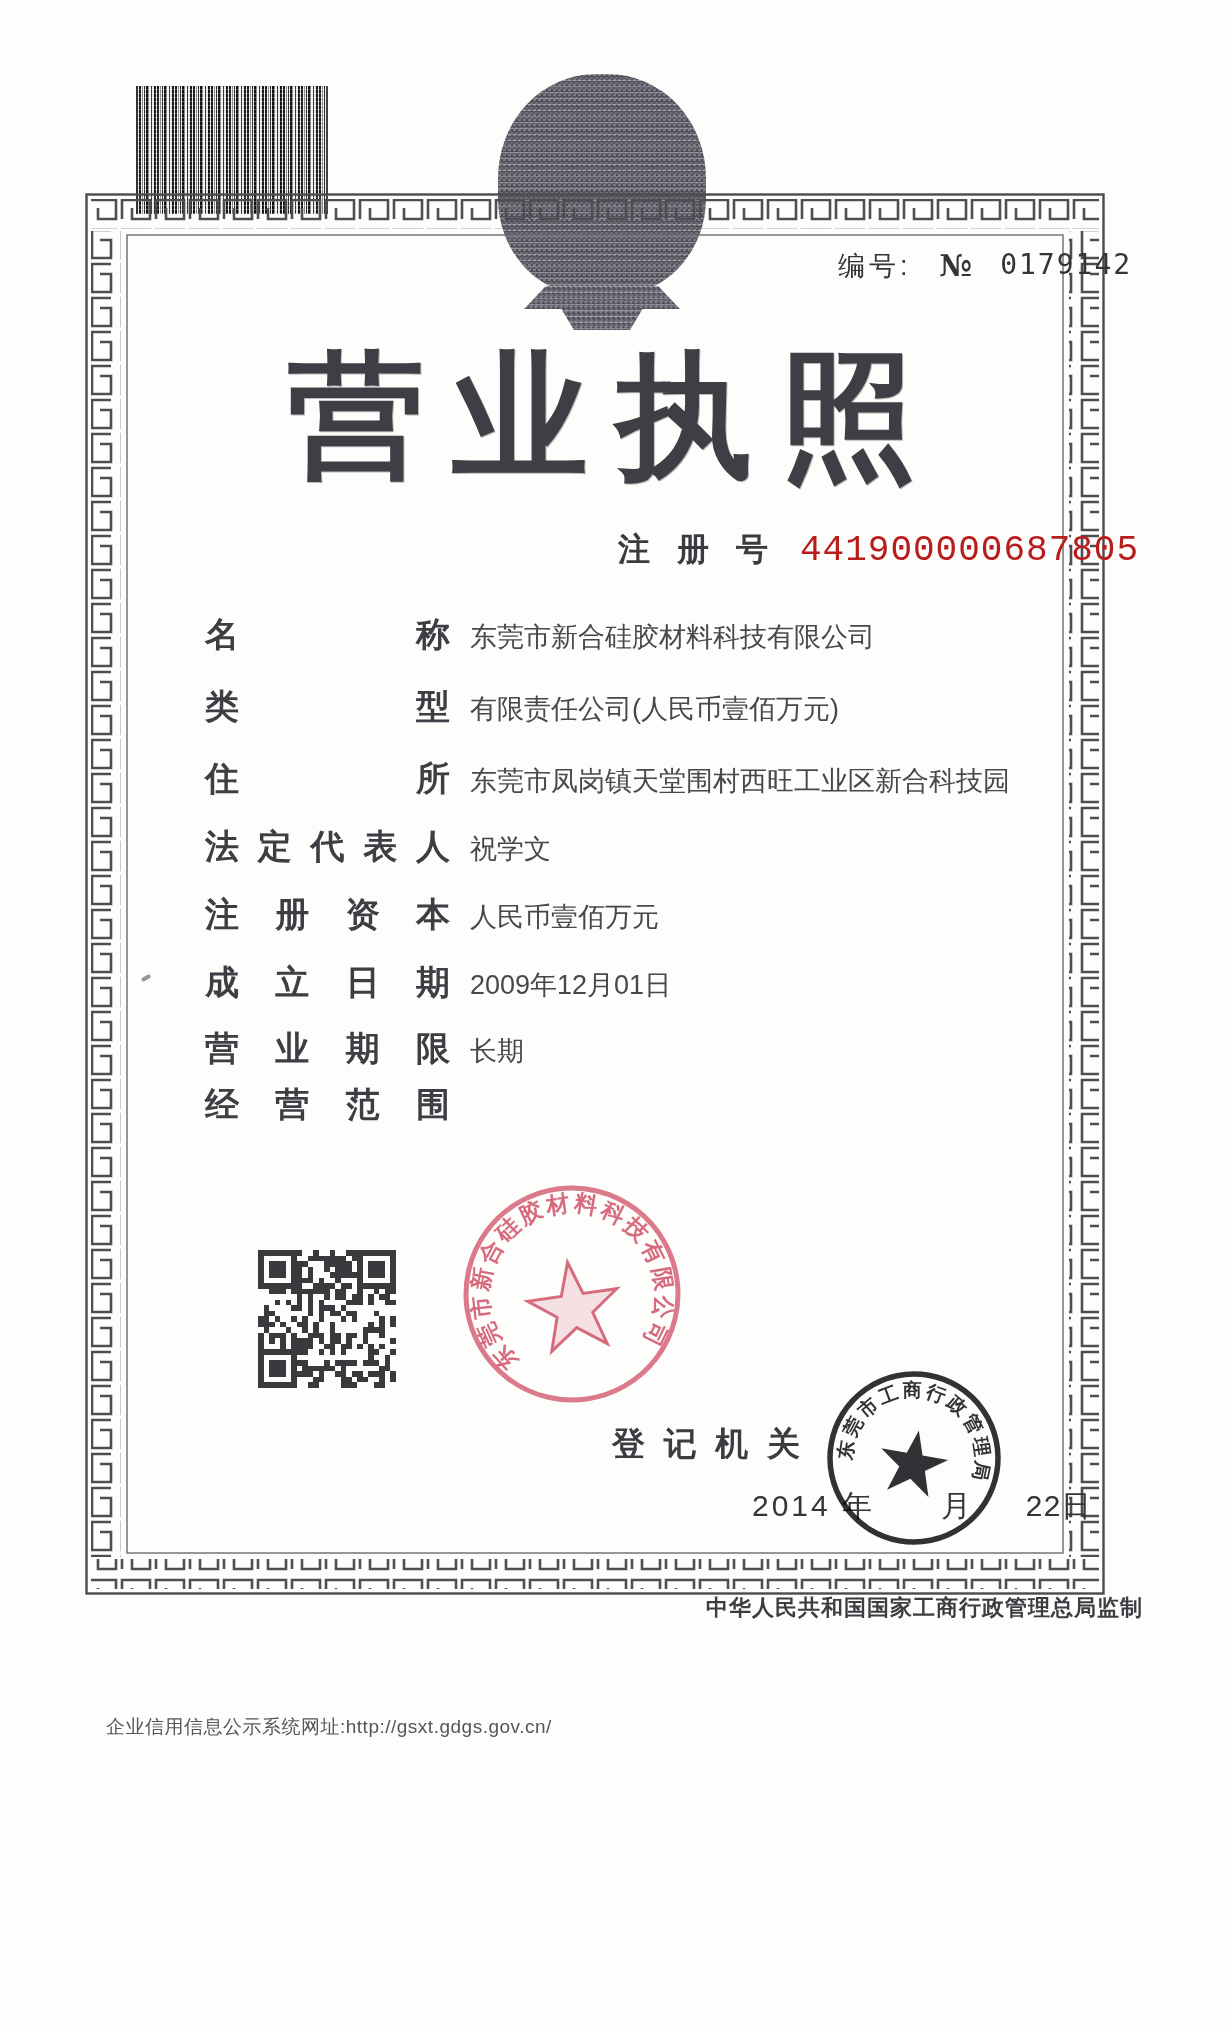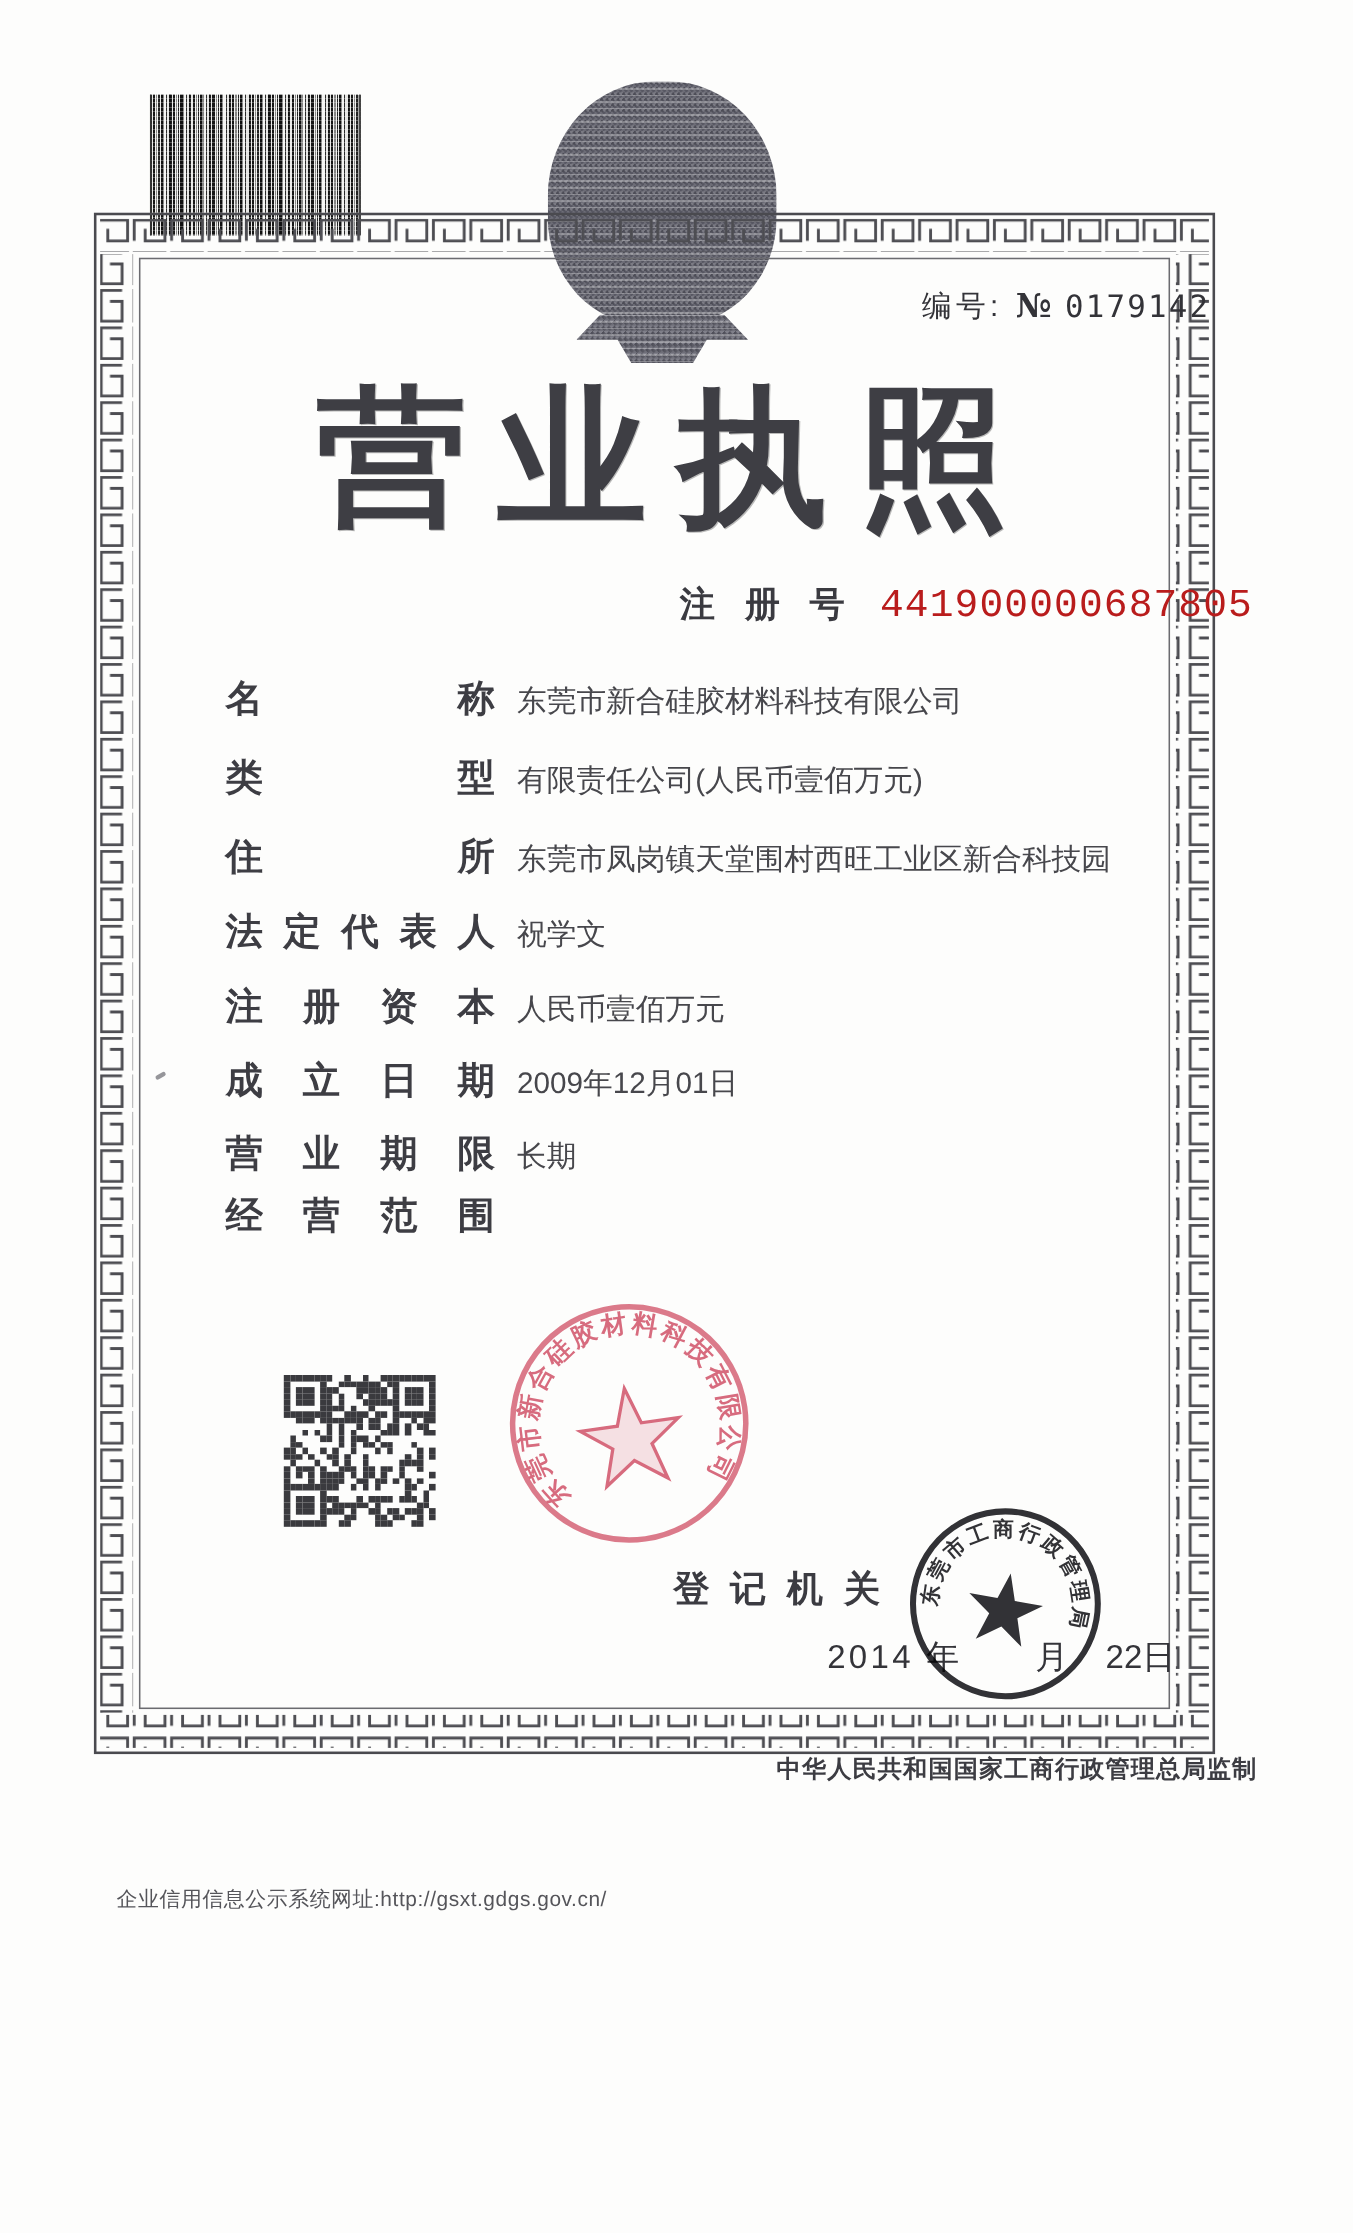--- a/index.html
+++ b/index.html
@@ -35,21 +35,21 @@
     background-image:
       repeating-linear-gradient(180deg, rgba(245,245,245,.30) 0 1.5px, rgba(0,0,0,0) 1.5px 6px),
       repeating-conic-gradient(from 40deg,#50505a 0deg 90deg,#6f6f79 90deg 180deg,#5a5a64 180deg 270deg,#80808a 270deg 360deg);
     background-size:auto,5px 5px;
     filter:blur(.4px);
   }
   
   .frame{position:absolute; left:85px; top:193px;}
   
   .serial{
-    position:absolute; left:838px; top:260px; display:flex; align-items:center; gap:12px;
+    position:absolute; left:838px; top:248px; display:flex; align-items:flex-start; gap:28px;
     color:#333338;
   }
   .serial .lbl{font-size:27px; letter-spacing:4px;}
   .serial .nomark{font-family:"DejaVu Serif","Liberation Serif",serif; font-weight:bold; font-size:30px;}
   .serial .num{font-family:"DejaVu Sans Mono","Liberation Mono",monospace; font-size:28px; letter-spacing:2px;}
   
   .title{
     position:absolute; left:288px; top:348px; width:628px;
     font-size:136px; font-weight:bold; color:#3e3e44; line-height:1;
     text-shadow:1px 1px 0 rgba(60,60,60,.35);
@@ -73,21 +73,21 @@
   .qr b{display:block;}
   .qr b.d{background:#3a3a3e;}
   
   .company-seal{position:absolute; left:452px; top:1174px; opacity:.88; transform:rotate(-8deg); mix-blend-mode:multiply;}
   .registry-stamp{position:absolute; left:822px; top:1366px; opacity:.93; transform:rotate(10deg); mix-blend-mode:multiply;}
   
   .registrar{position:absolute; left:612px; top:1422px; width:188px; font-size:33px; font-weight:bold; color:#3b3b41;}
   .issue-date{position:absolute; left:752px; top:1486px; display:flex; align-items:baseline; font-size:30px; color:#343439;}
   .issue-date .y{letter-spacing:3px;}
   .issue-date .m{margin-left:66px;}
-  .issue-date .d{margin-left:34px;}
+  .issue-date .d{margin-left:54px;font-family:Liberation Mono, monospace;}
   
   .footer-left{position:absolute; left:106px; top:1714px; font-size:19px; color:#55555a; letter-spacing:.5px;}
   .footer-right{position:absolute; left:706px; top:1593px; font-size:22px; font-weight:bold; color:#3c3c42; letter-spacing:1px;}
   
   .artifact{position:absolute; left:141px; top:976px; width:10px; height:4px; background:#6a6a70; transform:rotate(-30deg); border-radius:2px; opacity:.7;}
 </style>
 </head>
 <body>
 
 <div class="page">

